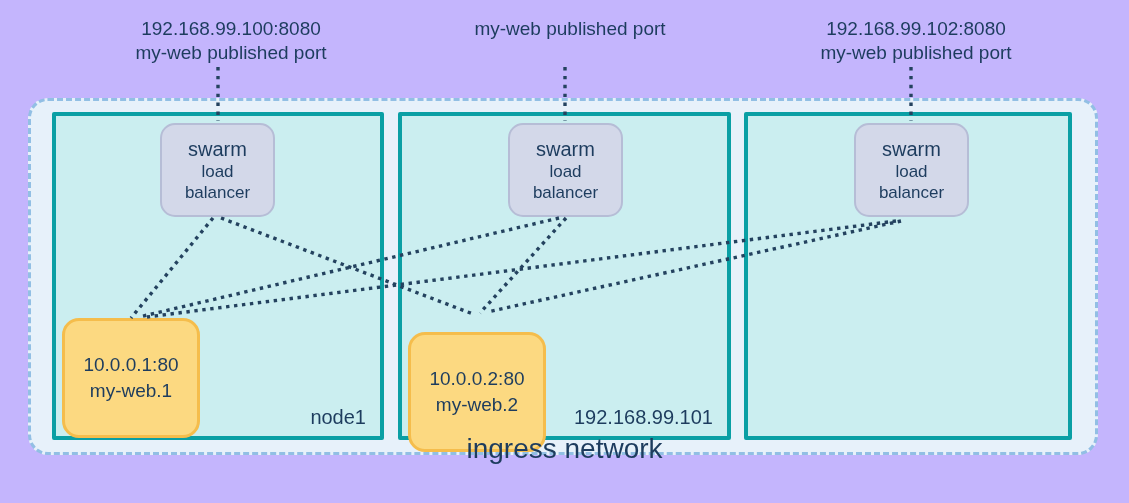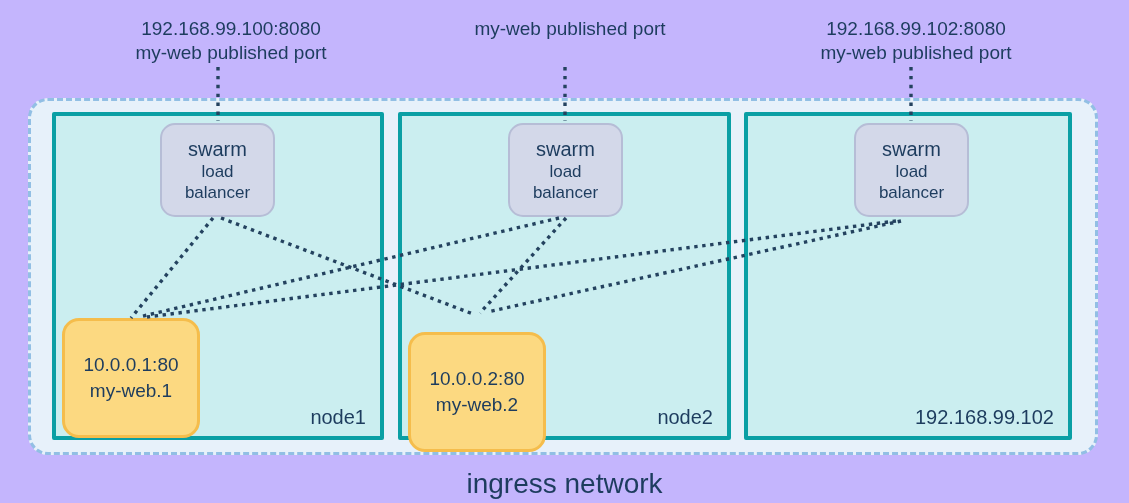--- a/index.html
+++ b/index.html
@@ -115,21 +115,21 @@
     stroke-width: 3.4;
     stroke-linecap: butt;
   }
   .diag { stroke-dasharray: 3.4 4.6; }
   .vert { stroke-dasharray: 3.4 5.5; }
   
   .network-label {
     position: absolute;
     left: 50%;
     transform: translateX(-50%);
-    top: 468px;
+    top: 433px;
     font-size: 28px;
     color: #1D3C5E;
     white-space: nowrap;
   }
 </style>
 </head>
 <body>
 
 <div class="canvas">
 
@@ -166,32 +166,31 @@
     <div class="lb">
       <div class="lb-line1">swarm</div>
       <div class="lb-line2">load</div>
       <div class="lb-line2">balancer</div>
     </div>
     <div class="task">
       <div>10.0.0.2:80</div>
       <div>my-web.2</div>
     </div>
     <div class="node-label">
-      <div>node2</div>
+      <div>192.168.99.101</div>
     </div>
   </div>
 
   <div class="node node-3">
     <div class="lb">
       <div class="lb-line1">swarm</div>
       <div class="lb-line2">load</div>
       <div class="lb-line2">balancer</div>
     </div>
     <div class="node-label">
-      <div>192.168.99.102</div>
     </div>
   </div>
 
   <svg class="connectors" width="1129" height="503" viewBox="0 0 1129 503">
     <line class="vert" x1="218" y1="67" x2="218" y2="121"></line>
     <line class="vert" x1="565" y1="67" x2="565" y2="121"></line>
     <line class="vert" x1="911" y1="67" x2="911" y2="121"></line>
     <line class="diag" x1="213" y1="218" x2="131" y2="318"></line>
     <line class="diag" x1="221" y1="218" x2="473" y2="314"></line>
     <line class="diag" x1="559" y1="218" x2="139" y2="317"></line>

